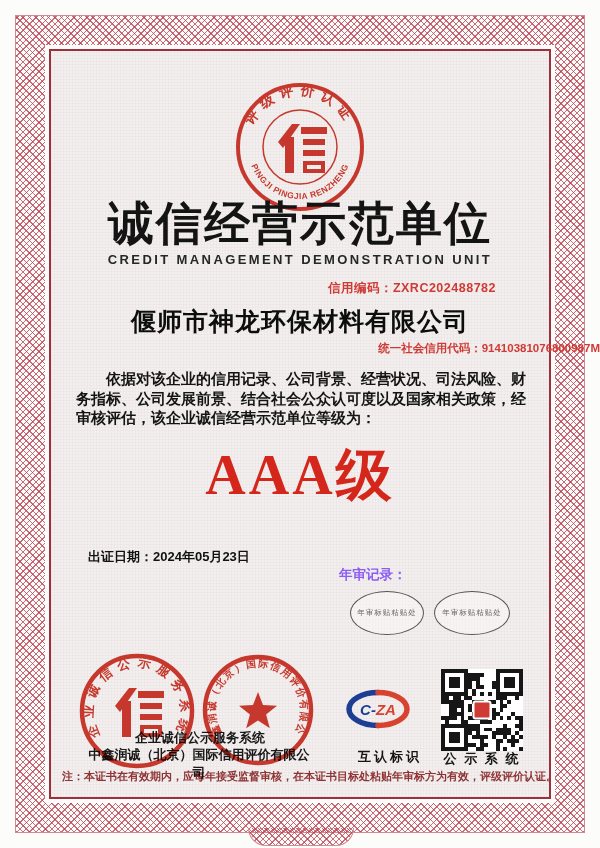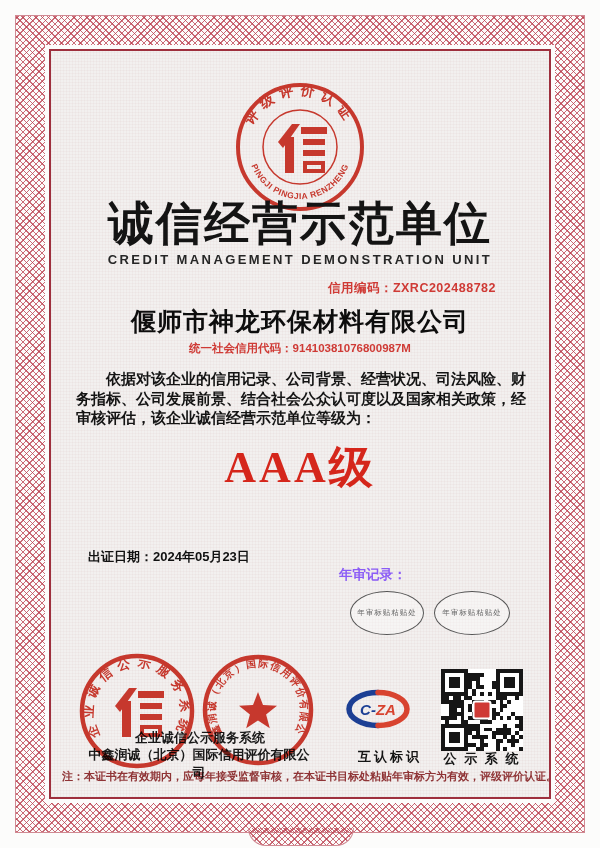--- a/index.html
+++ b/index.html
@@ -23,25 +23,25 @@
   
   .abs{position:absolute;}
   #seal-top{left:233px;top:80px;width:134px;height:134px;}
   .title{top:200px;left:0;width:600px;text-align:center;font-family:"Liberation Serif",serif;
          font-weight:700;font-size:46px;letter-spacing:2px;color:#141414;line-height:1.05;}
   .subtitle{top:252px;left:0;width:600px;text-align:center;font-weight:700;font-size:13px;
          letter-spacing:2.4px;color:#262626;}
   .credit-code{top:280px;right:104px;font-weight:700;font-size:12.5px;color:#cf3a35;letter-spacing:.5px;}
   .company{top:305px;left:0;width:600px;text-align:center;font-family:"Liberation Serif",serif;
          font-weight:700;font-size:25px;letter-spacing:1px;color:#0d0d0d;}
-  .uscc{top:341px;left:0;width:600px;text-align:center;font-weight:700;font-size:11.5px;color:#cf3a35;}
+  .uscc{top:341px;left:0;width:600px;text-align:right;font-weight:700;font-size:11.5px;color:#cf3a35;}
   .paragraph{top:370px;left:76px;width:450px;font-family:"Liberation Serif",serif;font-weight:700;
          font-size:15px;line-height:19.5px;text-align:justify;text-indent:30px;color:#141414;}
   .grade{top:438px;left:0;width:600px;text-align:center;font-family:"Liberation Serif",serif;
-         font-weight:700;font-size:44px;letter-spacing:3px;color:#d5261b;}
+         font-weight:700;font-size:56px;letter-spacing:3px;color:#d5261b;}
   .details{top:547px;left:88px;font-size:13px;font-weight:700;color:#111;line-height:20px;}
   .detail-row span{display:inline;}
   .annual-label{top:566px;left:339px;font-size:13.5px;font-weight:700;color:#8b5cf6;}
   .oval{border:1px solid #565656;border-radius:50%;display:flex;align-items:center;
         justify-content:center;font-size:7.5px;color:#6a6a6a;letter-spacing:1px;background:rgba(255,255,255,.35);}
   .oval-1{top:591px;left:350px;width:72px;height:42px;}
   .oval-2{top:591px;left:434px;width:74px;height:42px;}
   #seal-service{left:76px;top:650px;width:122px;height:122px;z-index:2;}
   #seal-issuer{left:200px;top:652px;width:116px;height:116px;z-index:2;}
   .seal-caption{z-index:6;mix-blend-mode:multiply;font-weight:700;color:#1a1a1a;text-align:center;}

